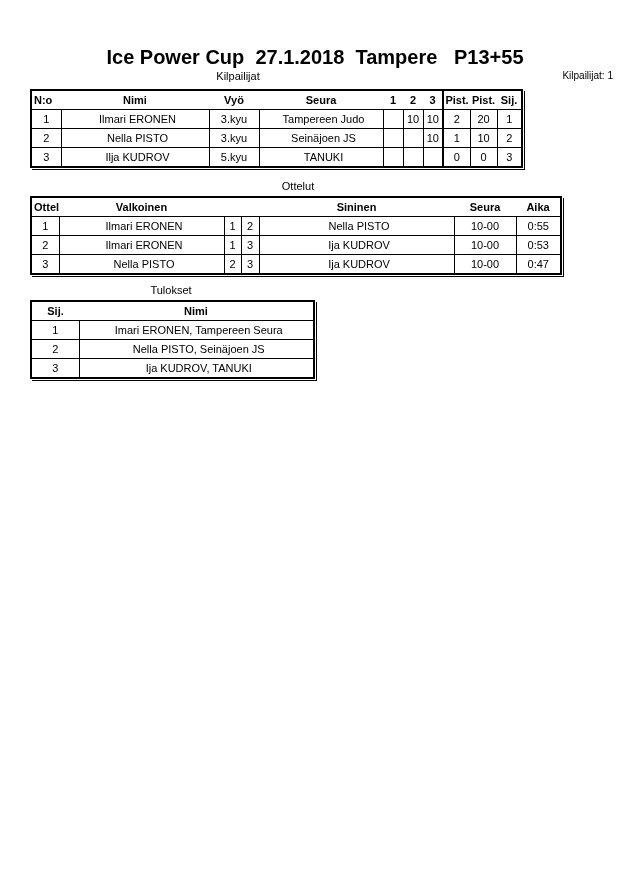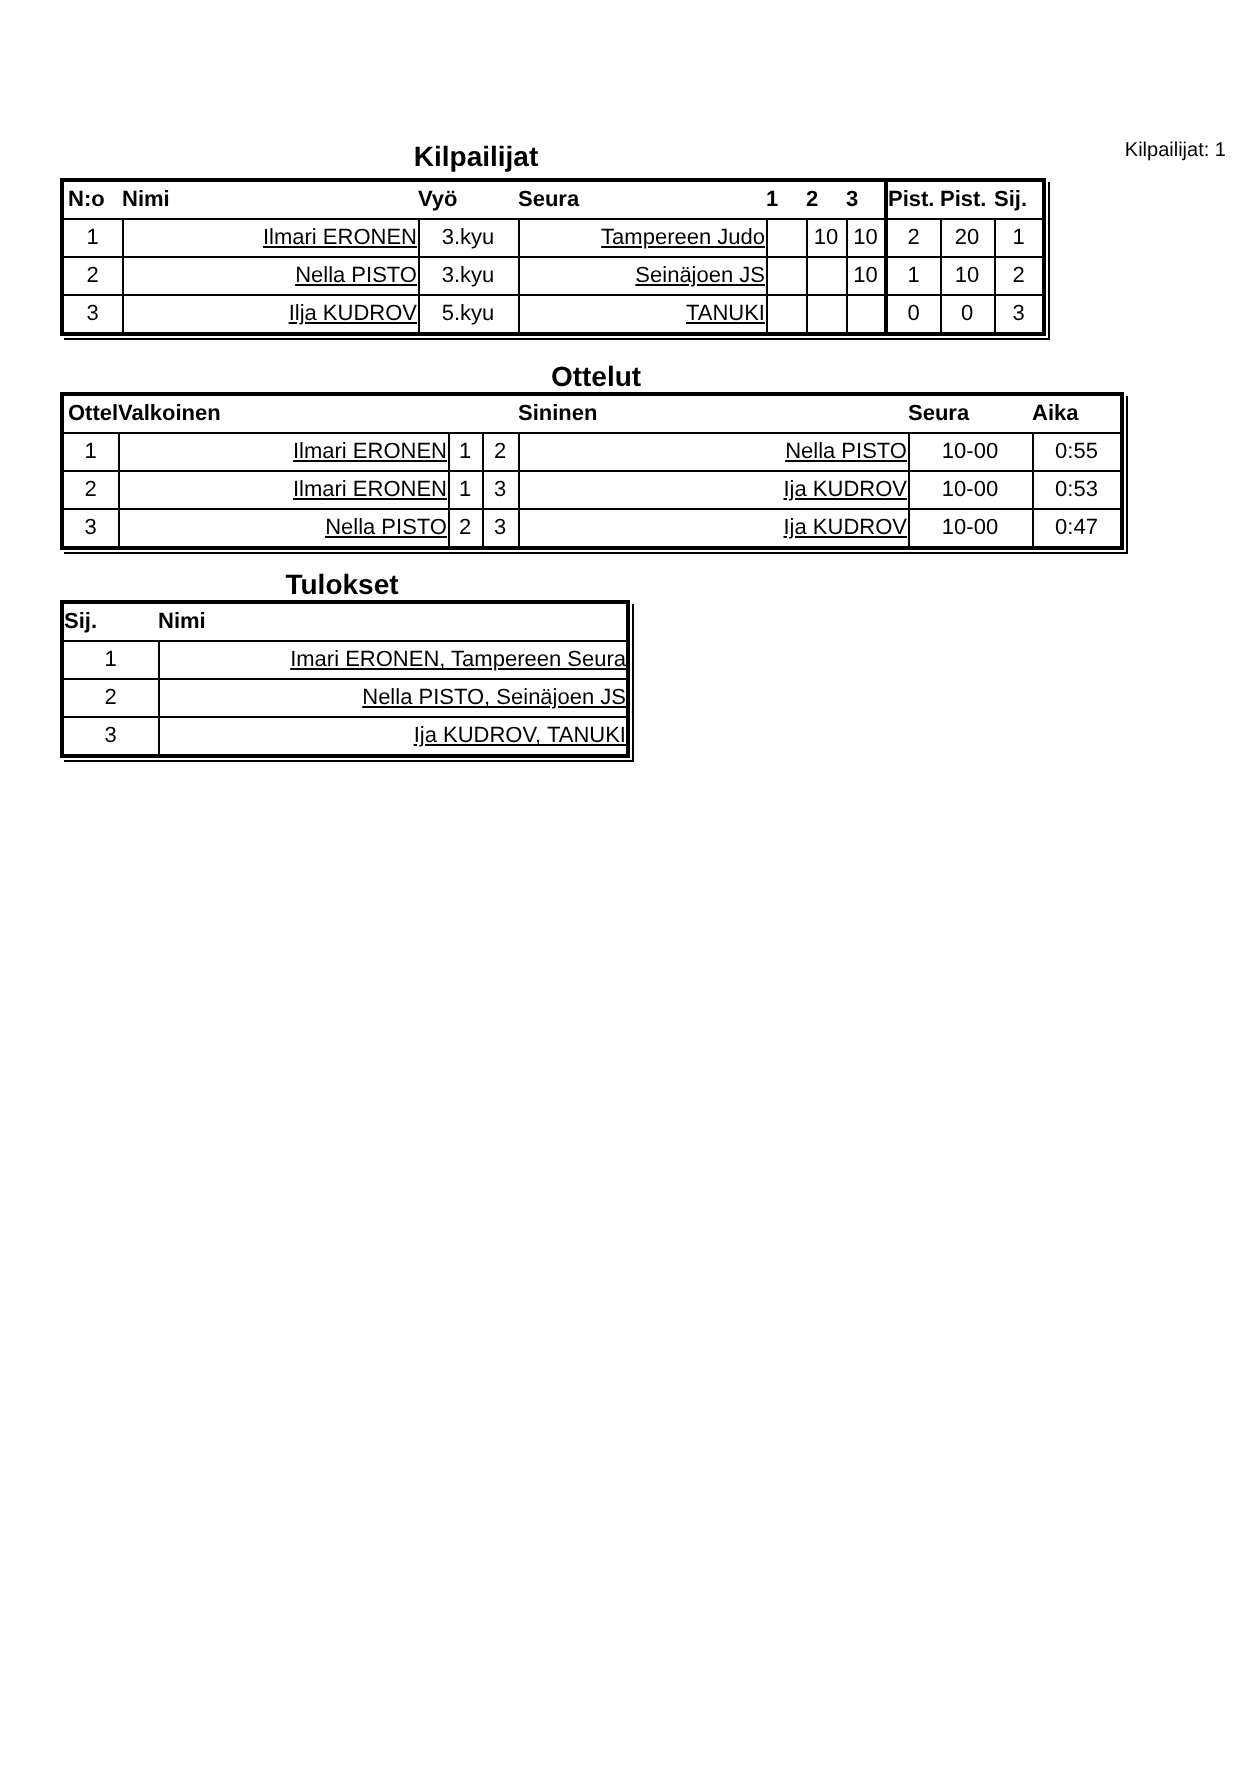--- a/index.html
+++ b/index.html
@@ -19,22 +19,22 @@
     left: 0;
     width: 630px;
     text-align: center;
     font-size: 20px;
     font-weight: bold;
     white-space: pre;
   }
   .section-title {
     position: absolute;
     transform: translateX(-50%);
-    font-size: 14px;
-    font-weight: bold;
+    font-size: 11px;
+    font-weight: normal;
     white-space: pre;
   }
   .kilpailijat-title { left: 238px; top: 70px; }
   .ottelut-title    { left: 298px; top: 180px; }
   .tulokset-title   { left: 171px; top: 284px; }
   .count-label {
     position: absolute;
     top: 70px;
     right: 17px;
     font-size: 10px;
@@ -49,45 +49,46 @@
     
     box-shadow: 1px 1px 0 #ffffff, 2px 2px 0 #000000;
     font-size: 11px;
   }
   th {
     border: 0;
     border-bottom: 1px solid #000000;
     font-weight: bold;
     font-size: 11px;
     padding: 0;
-    text-align: left;
+    text-align: center;
     height: 18px;
     white-space: nowrap;
     overflow: hidden;
   }
   td {
     border: 1px solid #000000;
     padding: 0;
     text-align: center;
     height: 18px;
     white-space: nowrap;
     overflow: hidden;
   }
   th.hl { text-align: left; padding-left: 2px; }
-  td.l  { text-align: right; padding-left: 5px; text-decoration: underline; }
+  td.l  { text-align: center; padding-left: 5px; }
   .thickL { border-left: 2px solid #000000 !important; }
   #competitors-table { left: 30px; top: 89px;  width: 491px; height: 74px; }
   #matches-table     { left: 30px; top: 196px; width: 530px; height: 72px; }
   #results-table     { left: 30px; top: 300px; width: 283px; height: 74px; }
 </style>
 </head>
 <body>
 
 <div class="page">
 
+  <div class="doc-title">Ice Power Cup  27.1.2018  Tampere   P13+55</div>
 
   <div class="section-title kilpailijat-title">Kilpailijat</div>
   <div class="count-label">Kilpailijat: 1</div>
 
   <table id="competitors-table">
     <colgroup>
       <col style="width:30px">
         <col style="width:148px">
         <col style="width:50px">
         <col style="width:124px">

